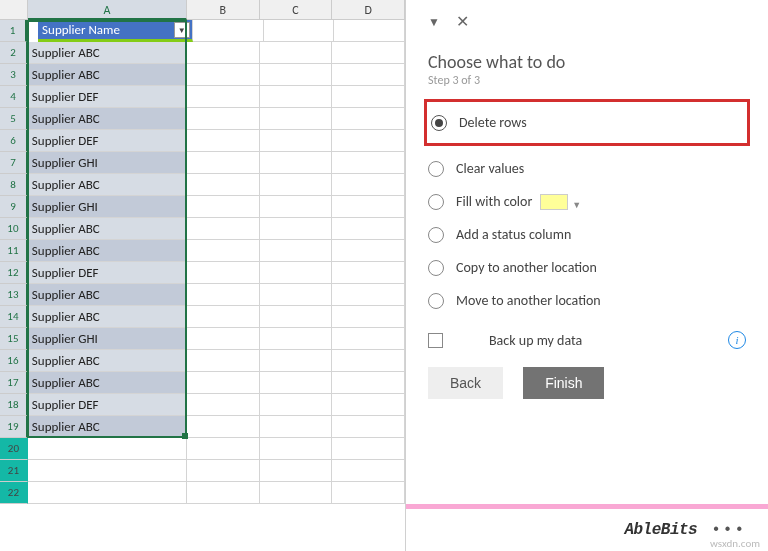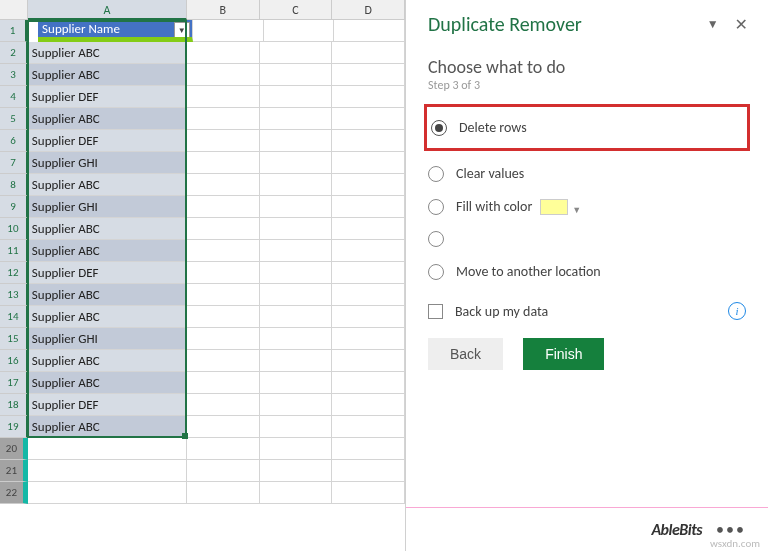--- a/index.html
+++ b/index.html
@@ -16,26 +16,26 @@
 .pane-side { flex: 1; height: 100%; background: #fff; display: flex; flex-direction: column; }
 
 
 .col-headers { display: flex; height: 20px; }
 .corner { width: 28px; height: 20px; background: #f0f0f0; border-right: 1px solid #ccc; border-bottom: 1px solid #ccc; }
 .ch { height: 20px; background: #f0f0f0; border-right: 1px solid #ccc; border-bottom: 1px solid #ccc; text-align: center; line-height: 20px; color: #444; font-size: 12px; }
 .ch.colA { width: 160px; background: #d6dce4; border-bottom: 2px solid #217346; color: #217346; }
 .ch.colB, .ch.colC, .ch.colD { width: 73px; }
 
 .row { display: flex; height: 22px; }
-.rh { width: 28px; background: #a3a3a3; border-right: 5px solid #14b8a6; border-bottom: 1px solid #ccc; display: flex; align-items: center; justify-content: center; font-size: 11px; color: #444; }
+.rh { width: 28px; background: #14b8a6; border-right: 1px solid #14b8a6; border-bottom: 1px solid #ccc; display: flex; align-items: center; justify-content: center; font-size: 11px; color: #444; }
 .rh.sel { background: #d6dce4; color: #217346; border-right: 2px solid #217346; }
 .cell { height: 22px; border-right: 1px solid #d4d4d4; border-bottom: 1px solid #d4d4d4; padding: 0 4px; display: flex; align-items: center; font-size: 13px; color: #222; overflow: hidden; white-space: nowrap; background: #fff; }
 .cell.colA { width: 160px; }
 .cell.colB, .cell.colC, .cell.colD { width: 73px; }
-.cell.header { background: #4472c4; color: #fff; font-weight: normal; border-bottom: 5px solid #84cc16; position: relative; margin-left: 11px; }
+.cell.header { background: #4472c4; color: #fff; font-weight: normal; border-bottom: 3px solid #84cc16; position: relative; margin-left: 11px; }
 .cell.sel-alt1 { background: #d6dce4; }
 .cell.sel-alt2 { background: #c2cad8; }
 .filter-btn { position: absolute; right: 2px; top: 2px; width: 16px; height: 16px; background: #fff; border: 1px solid #999; display: flex; align-items: center; justify-content: center; font-size: 8px; color: #444; }
 
 .sel-outline { position: absolute; left: 27px; top: 20px; width: 160px; height: 418px; border: 2px solid #217346; pointer-events: none; }
 .sel-handle { position: absolute; right: -3px; bottom: -3px; width: 6px; height: 6px; background: #217346; }
 
 
 .pane-header { display: flex; align-items: center; padding: 12px 16px 10px 22px; }
 .pane-title { font-size: 20px; color: #217346; flex: 1; }
@@ -49,30 +49,30 @@
 
 .highlight-box { border: 3px solid #d32f2f; margin: 0 -4px 6px -4px; padding: 4px; }
 .radio-row { display: flex; align-items: flex-end; padding: 8px 0; }
 .radio { width: 16px; height: 16px; border: 1px solid #888; border-radius: 50%; margin-right: 12px; display: flex; align-items: center; justify-content: center; background: #fff; }
 .radio.checked { border-color: #555; }
 .radio.checked::after { content: ""; width: 8px; height: 8px; background: #444; border-radius: 50%; }
 .radio-label { color: #444; font-size: 14px; }
 .color-swatch { width: 28px; height: 16px; background: #ffff99; border: 1px solid #ccc; margin-left: 8px; }
 .swatch-arrow { font-size: 9px; color: #888; margin-left: 4px; }
 
-.check-row { display: flex; align-items: center; padding: 14px 0 18px 0; }
+.check-row { display: flex; align-items: center; padding: 14px 0 18px 0; gap: 34px; }
 .checkbox { width: 15px; height: 15px; border: 1px solid #888; margin-right: 12px; background: #fff; }
 .info-icon { width: 18px; height: 18px; border: 1.5px solid #1e88e5; border-radius: 50%; color: #1e88e5; display: flex; align-items: center; justify-content: center; font-size: 11px; font-style: italic; font-family: Georgia, serif; margin-left: auto; }
 
 .btn-row { display: flex; gap: 20px; }
 .btn { padding: 8px 22px; font-size: 14px; border: none; cursor: pointer; }
 .btn-back { background: #eee; color: #555; }
-.btn-finish { background: #15803d; color: #fff; }
-
-.pane-footer { border-top: 1px solid #f9a8d4; padding: 12px 22px; display: flex; align-items: flex-end; justify-content: flex-end; gap: 14px; }
+.btn-finish { background: #737373; color: #fff; }
+
+.pane-footer { border-top: 5px solid #f9a8d4; padding: 12px 22px; display: flex; align-items: flex-end; justify-content: flex-end; gap: 14px; font-family: Liberation Mono, monospace; }
 .brand { font-weight: bold; font-style: italic; font-size: 16px; color: #333; letter-spacing: -0.5px; }
 .more { font-size: 16px; color: #555; letter-spacing: 2px; cursor: pointer; }
 
 .watermark { position: absolute; bottom: 1px; right: 8px; font-size: 11px; color: #bbb; }
 </style>
 </head>
 <body>
 
 <div class="container">
   <div class="grid-side">
@@ -241,21 +241,20 @@
     <div class="cell colD"></div>
   </div>
       </div>
     <div class="sel-outline">
       <div class="sel-handle"></div>
     </div>
   </div>
 
   <div class="pane-side">
     <div class="pane-header">
-      <div class="pane-title">Duplicate Remover</div>
       <div class="pane-dropdown">▼</div>
       <div class="pane-close">✕</div>
     </div>
     <div class="pane-body">
       <div class="step-row">
         <div class="step-title">Choose what to do</div>
         <div class="step-count">Step 3 of 3</div>
       </div>
 
       <div class="highlight-box">
@@ -270,20 +269,25 @@
         <div class="radio-label">Clear values</div>
       </div>
       <div class="radio-row">
         <div class="radio"></div>
         <div class="radio-label">Fill with color</div>
         <div class="color-swatch"></div>
         <div class="swatch-arrow">▼</div>
       </div>
       <div class="radio-row">
         <div class="radio"></div>
+        <div class="radio-label">Add a status column</div>
+      </div>
+      <div class="radio-row">
+        <div class="radio"></div>
+        <div class="radio-label">Copy to another location</div>
       </div>
       <div class="radio-row">
         <div class="radio"></div>
         <div class="radio-label">Move to another location</div>
       </div>
 
       <div class="check-row">
         <div class="checkbox"></div>
         <div class="radio-label">Back up my data</div>
         <div class="info-icon">i</div>

